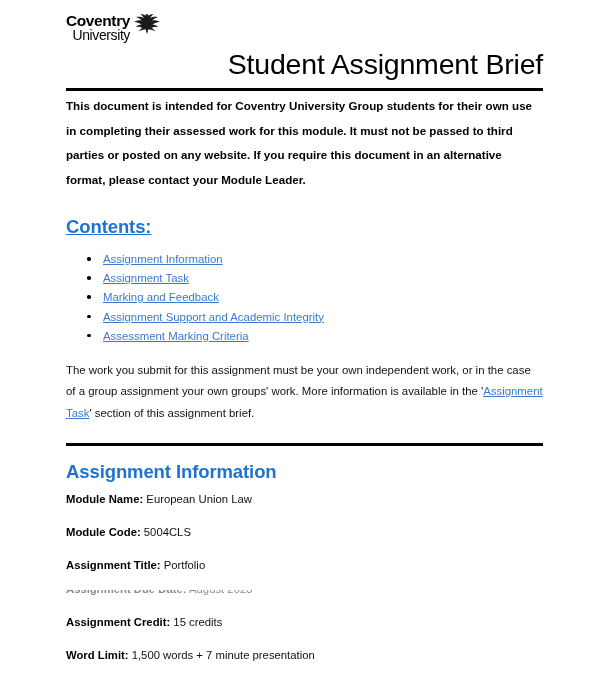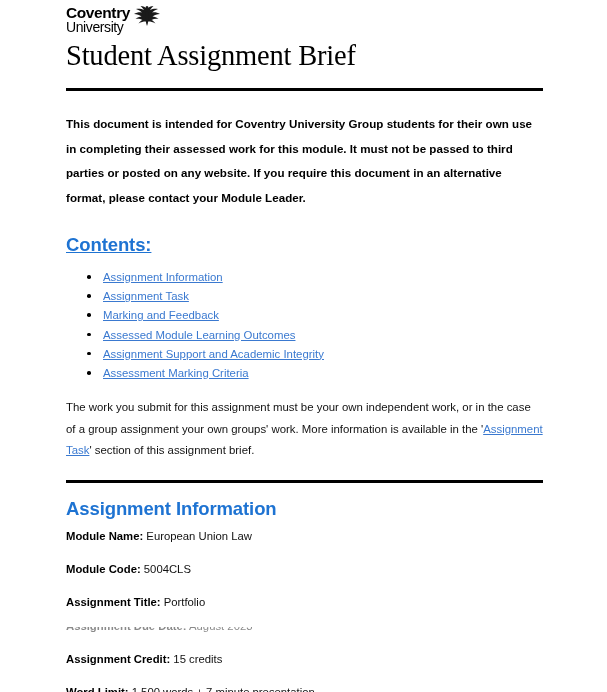--- a/index.html
+++ b/index.html
@@ -25,23 +25,24 @@
   }
   .content {
     position: absolute;
     left: 66px;
     top: 0;
     width: 477px;
   }
 
   
   .masthead {
-    padding-top: 5px;
+    padding-top: 13px;
     height: 84px;
     box-sizing: border-box;
+    text-align: right;
   }
   .logo-row {
     display: flex;
     align-items: flex-start;
     height: 30px;
   }
   .logo-word {
     line-height: 1;
     padding-top: 1px;
   }
@@ -70,39 +71,38 @@
     height: 24px;
   }
   .doc-title {
     font-size: 28.5px;
     font-weight: normal;
     color: #000000;
     letter-spacing: -0.2px;
     line-height: 34px;
     margin: 4px 0 0 0;
     white-space: nowrap;
-    font-family: Liberation Serif, serif;
   }
 
   
   .rule {
     height: 3px;
     background: #000000;
     width: 477px;
     margin: 0;
   }
   .rule-top { margin-top: 4px; }
 
   
   .intro {
     font-size: 11.6px;
     font-weight: bold;
     line-height: 24.5px;
     color: #000000;
-    margin: 21px 0 0 0;
+    margin: 3px 0 0 0;
     letter-spacing: 0.02px;
   }
 
   .h2 {
     color: #1e73d2;
     font-size: 18.5px;
     font-weight: bold;
     line-height: 22px;
     margin: 0;
     letter-spacing: -0.1px;
@@ -220,24 +220,20 @@
       <li>
         <span class="bullet"></span>
         <a class="link" href="#">Assignment Task</a>
       </li>
       <li>
         <span class="bullet"></span>
         <a class="link" href="#">Marking and Feedback</a>
       </li>
       <li>
         <span class="bullet"></span>
-        <a class="link" href="#">Assessed Module Learning Outcomes</a>
-      </li>
-      <li>
-        <span class="bullet"></span>
         <a class="link" href="#">Assignment Support and Academic Integrity</a>
       </li>
       <li>
         <span class="bullet"></span>
         <a class="link" href="#">Assessment Marking Criteria</a>
       </li>
     </ul>
 
     <p class="para"><span>The work you submit for this assignment must be your own independent work, or in the case of a group assignment your own groups' work. More information is available in the '</span><a class="link" href="#">Assignment Task</a><span>' section of this assignment brief.</span></p>
 

